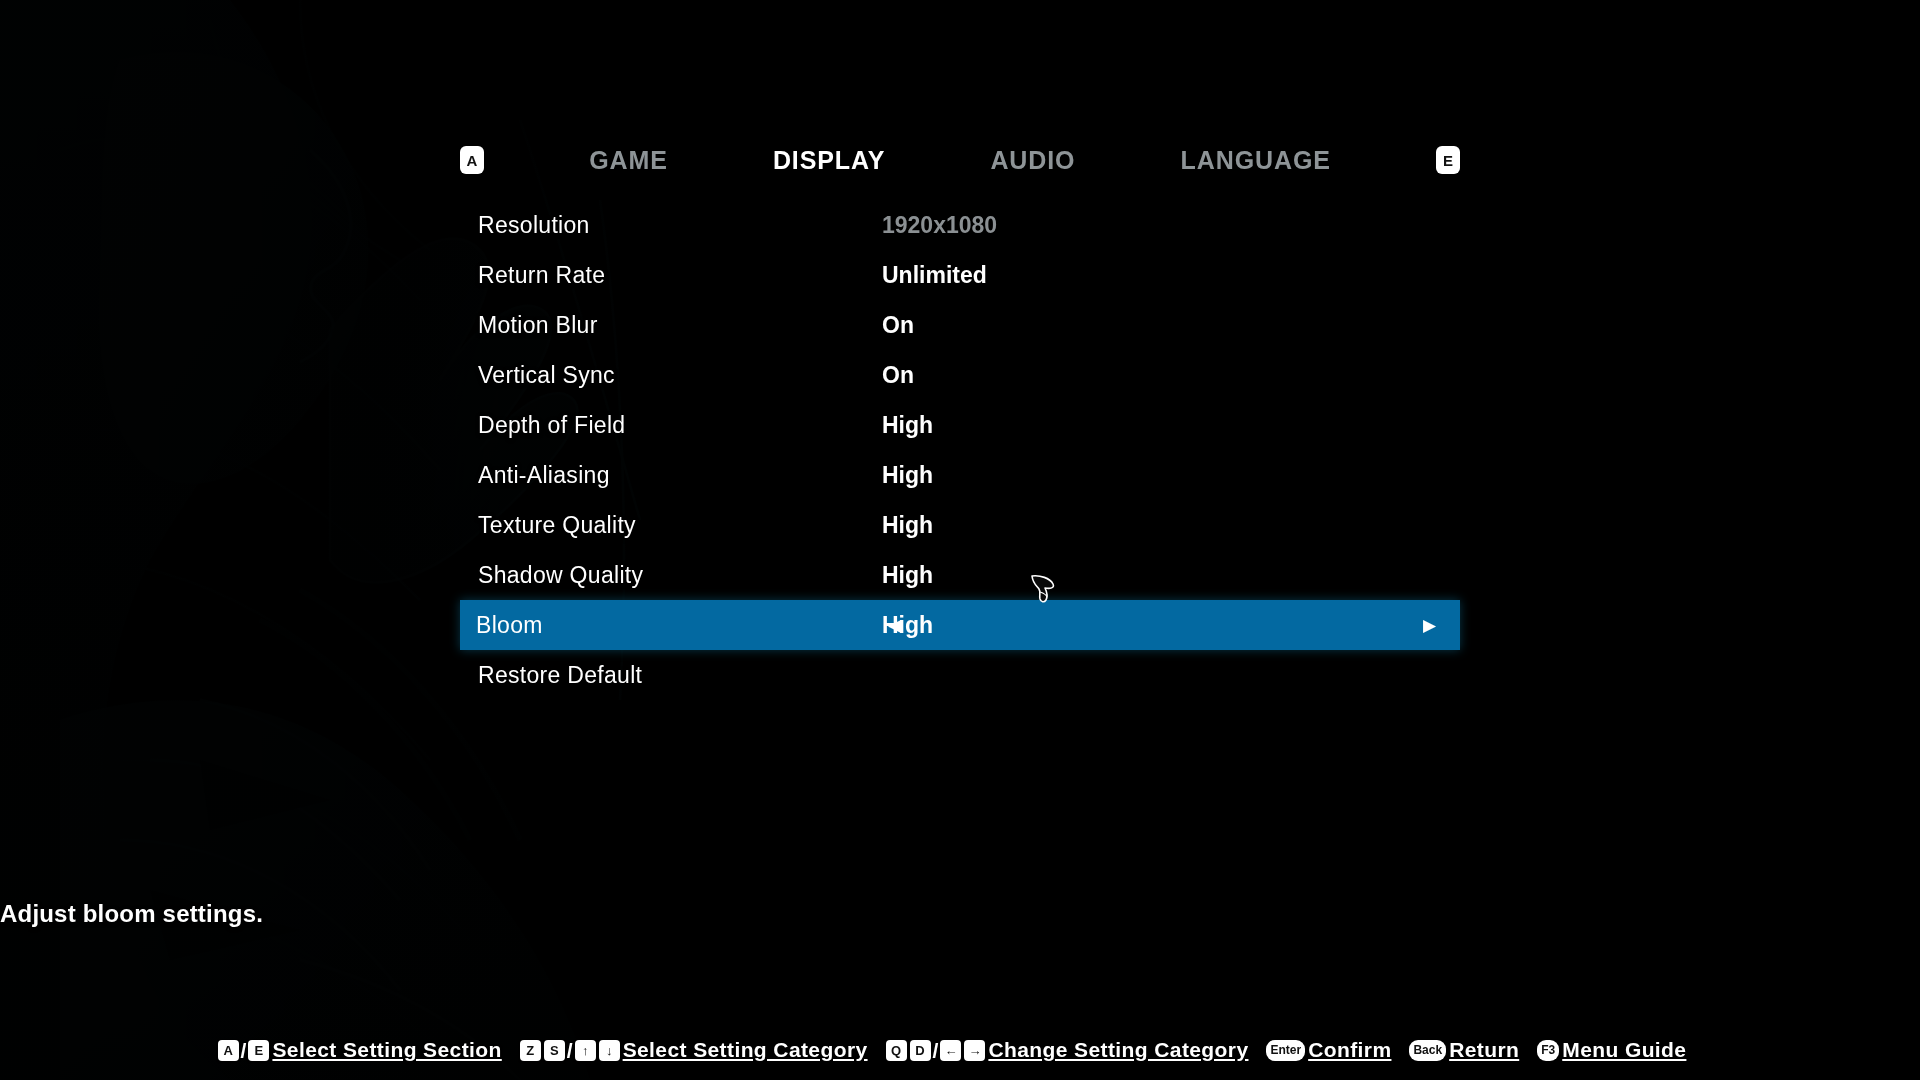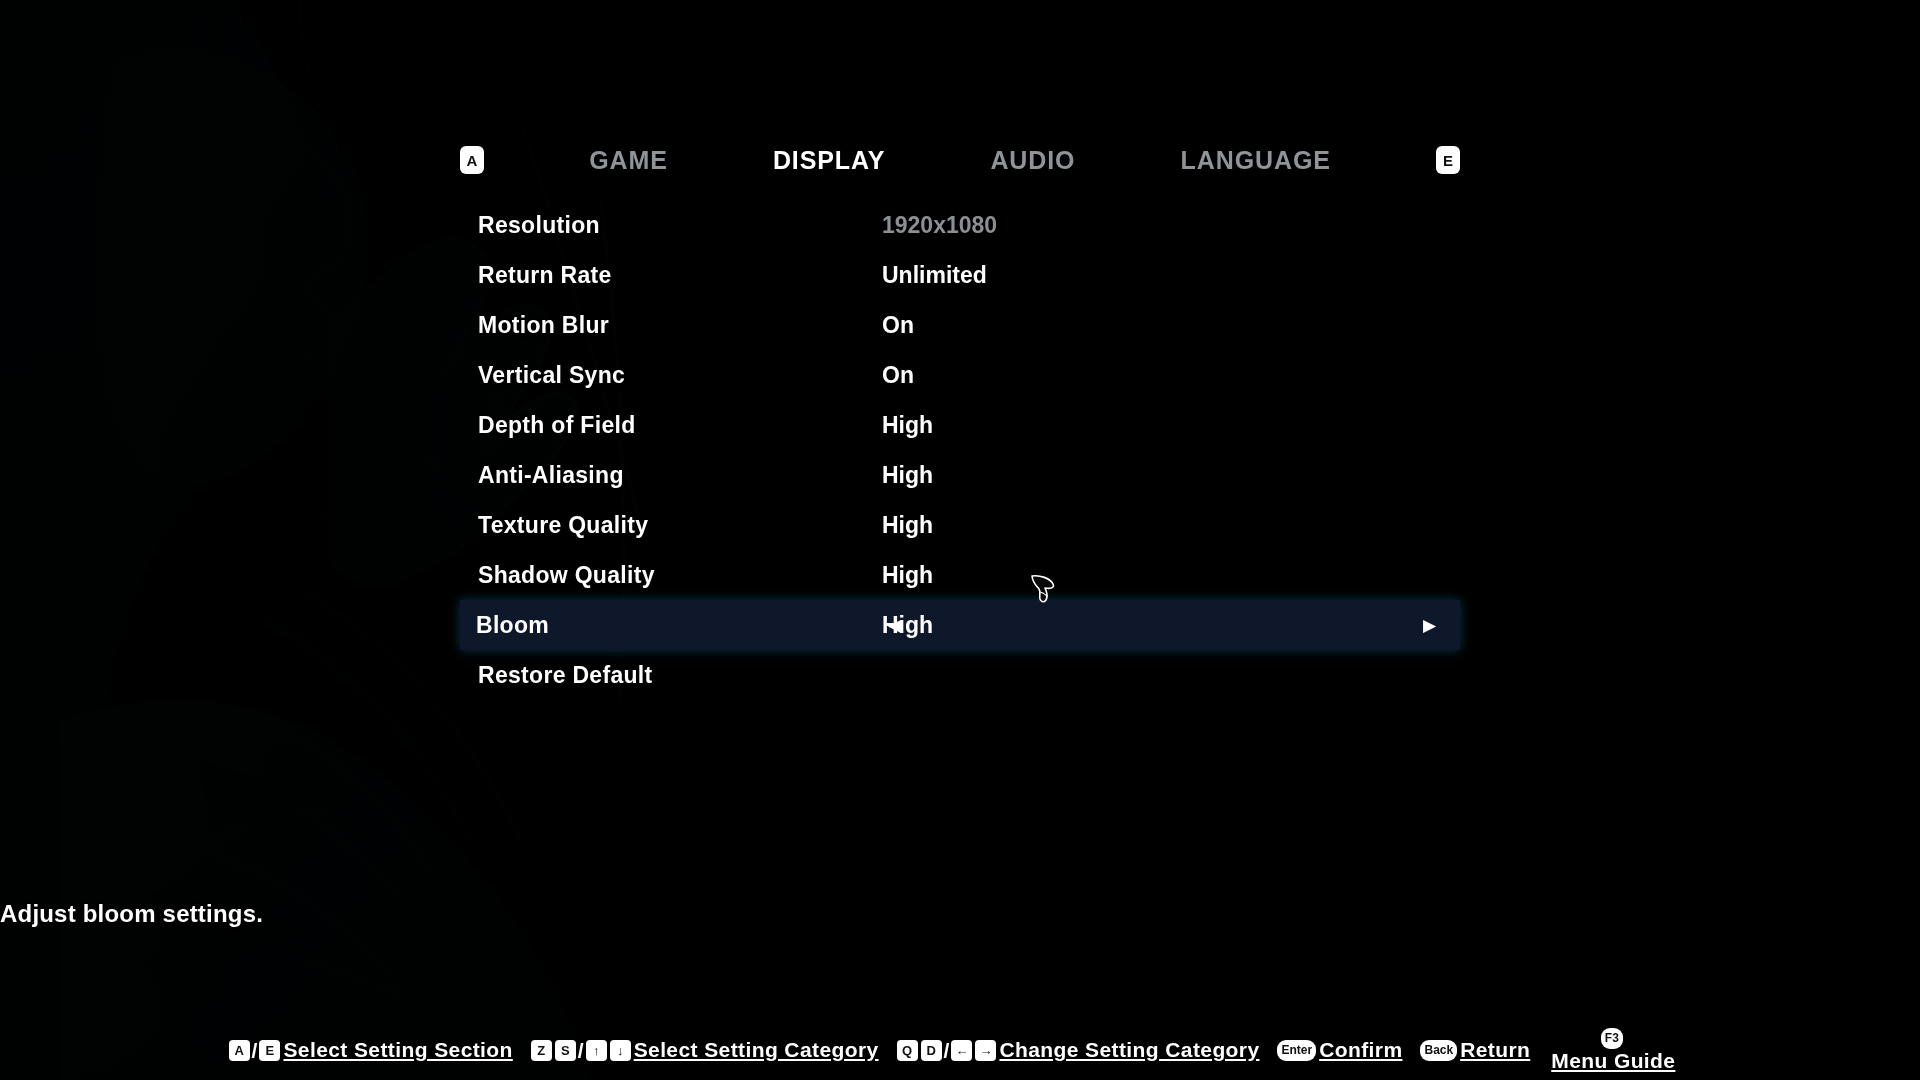--- a/index.html
+++ b/index.html
@@ -103,21 +103,21 @@
   .setting-row {
     position: relative;
     height: 50px;
     display: flex;
     align-items: center;
     padding: 0 18px;
     box-sizing: border-box;
     margin-bottom: 0px;
   }
   .setting-row .name {
-    font-weight: bold;
+    font-weight: normal;
     font-size: 23px;
     letter-spacing: 0.3px;
     color: #ffffff;
     text-shadow: 0 1px 4px rgba(0,0,0,0.95);
     white-space: nowrap;
   }
   .setting-row .value-wrap {
     position: absolute;
     right: 18px;
     top: 0;
@@ -141,21 +141,21 @@
     position: absolute;
     font-size: 17px;
     line-height: 1;
     color: #ffffff;
     opacity: 0;
   }
   .setting-row .arrow.left  { left: 6px; }
   .setting-row .arrow.right { right: 6px; }
 
   .setting-row.selected {
-    background: #0f172a;
+    background: #0369a1;
     box-shadow: 0 0 10px rgba(21,158,209,0.35);
     padding-left: 16px;
   }
   .setting-row.selected .name,
   .setting-row.selected .value {
     color: #ffffff;
     text-shadow: none;
   }
   .setting-row.selected .arrow { opacity: 1; }
 
@@ -195,21 +195,21 @@
     align-items: center;
     justify-content: center;
     gap: 0px;
     z-index: 6;
   }
   .hint {
     display: flex;
     align-items: center;
     margin-right: 18px;
   }
-  .hint:last-child { margin-right: 16px; flex-direction: column; }
+  .hint:last-child { margin-right: 16px; }
   .hint .keycap {
     height: 21px;
     min-width: 21px;
     padding: 0 3px;
     font-size: 13px;
     border-radius: 4px;
     box-sizing: border-box;
   }
   .hint .keycap.wide { padding: 0 4px; font-size: 12px; border-radius: 9px; }
   .hint .sep {

